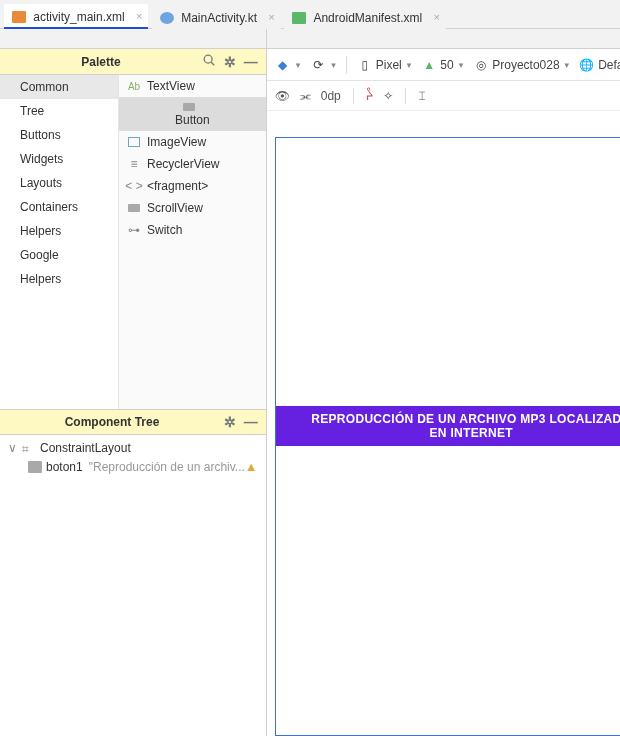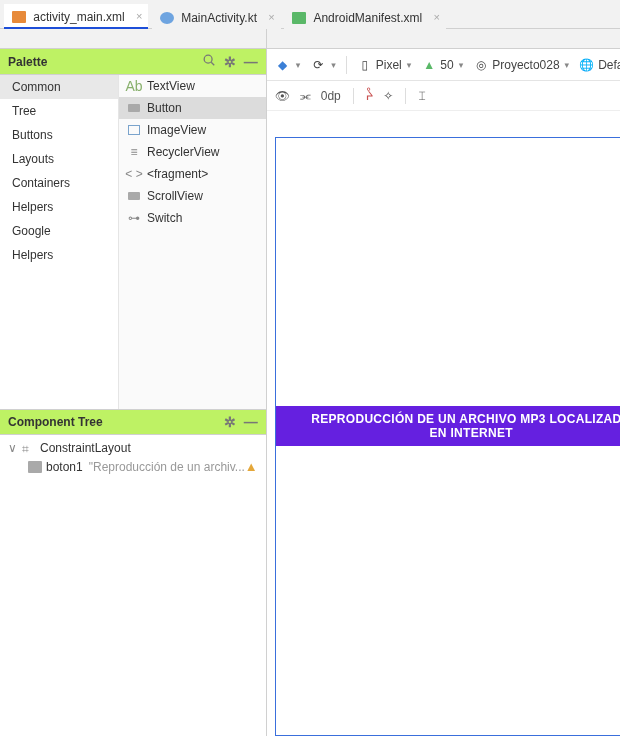--- a/index.html
+++ b/index.html
@@ -15,31 +15,31 @@
   .icon-kt { background: #6ea4e0; border-radius: 50%; }
   .icon-mf { background: #5ab868; border-radius: 1px; }
   
   .main { display: flex; height: calc(736px - 28px); border-top: 1px solid #d0d0d0; }
   .left-col { width: 275px; border-right: 1px solid #d0d0d0; display: flex; flex-direction: column; background: #fff; }
   .right-col { flex: 1; background: #fff; display: flex; flex-direction: column; }
   
   .spacer { height: 20px; background: #f2f2f2; border-bottom: 1px solid #d0d0d0; }
   .left-col .spacer { border-right: none; }
   
-  .panel-head { display: flex; align-items: center; padding: 4px 8px; font-weight: bold; font-size: 12px; background:#bef264; }
+  .panel-head { display: flex; align-items: center; padding: 4px 8px; font-weight: bold; font-size: 12px; background:#fef9c3;text-align:center; }
   .panel-head .title { flex: 1; }
   .panel-head .tool { color: #777; margin-left: 8px; font-size: 14px; cursor: default; }
   
   .palette-body { display: flex; flex: 0 0 334px; }
   .pal-left { width: 118px; background: #fff; }
   .pal-right { flex: 1; background: #fafafa; border-left: 1px solid #e5e5e5; }
-  .pal-cat { padding: 5px 12px; cursor: default; }
+  .pal-cat { padding: 5px 20px; cursor: default; }
   .pal-cat.sel { background: #e8e8e8; }
   .pal-item { padding: 4px 8px; display: flex; align-items: center; cursor: default; }
-  .pal-item.sel { background: #dcdcdc; }
+  .pal-item.sel { background: #dcdcdc; flex-direction: column; }
   .pal-item .ic { width: 14px; height: 12px; margin-right: 6px; display: inline-flex; align-items: center; justify-content: center; color: #888; }
   
   .divider { height: 1px; background: #d0d0d0; }
   
   .tree-body { flex: 1; background: #fff; padding: 4px 0; }
   .tree-row { display: flex; align-items: center; padding: 2px 8px; cursor: default; }
   .tree-row .exp { width: 14px; color: #888; }
   .tree-row .ic { width: 14px; height: 12px; margin-right: 4px; display: inline-block; background: #a9a9a9; border-radius: 1px; }
   .tree-row.root .ic { background: transparent; color: #888; width: 14px; }
   .tree-row .name { margin-right: 6px; }
@@ -98,29 +98,30 @@
       </span>
       <span class="tool">✲</span>
       <span class="tool">—</span>
     </div>
     <div class="divider"></div>
     <div class="palette-body">
       <div class="pal-left">
         <div class="pal-cat sel"><span>Common</span></div>
         <div class="pal-cat"><span>Tree</span></div>
         <div class="pal-cat"><span>Buttons</span></div>
+        <div class="pal-cat"><span>Widgets</span></div>
         <div class="pal-cat"><span>Layouts</span></div>
         <div class="pal-cat"><span>Containers</span></div>
         <div class="pal-cat"><span>Helpers</span></div>
         <div class="pal-cat"><span>Google</span></div>
         <div class="pal-cat"><span>Helpers</span></div>
       </div>
       <div class="pal-right">
         <div class="pal-item">
-            <span class="ic" style="color:#88b06c;font-size:14px;">Ab</span>
+            <span class="ic" style="color:#88b06c;font-size:10px;">Ab</span>
             <span>TextView</span>
           </div>
         <div class="pal-item sel">
             <span class="ic">
               <span style="display:inline-block;width:12px;height:8px;background:#a9a9a9;border-radius:1px;"></span>
             </span>
             <span>Button</span>
           </div>
         <div class="pal-item">
             <span class="ic">

